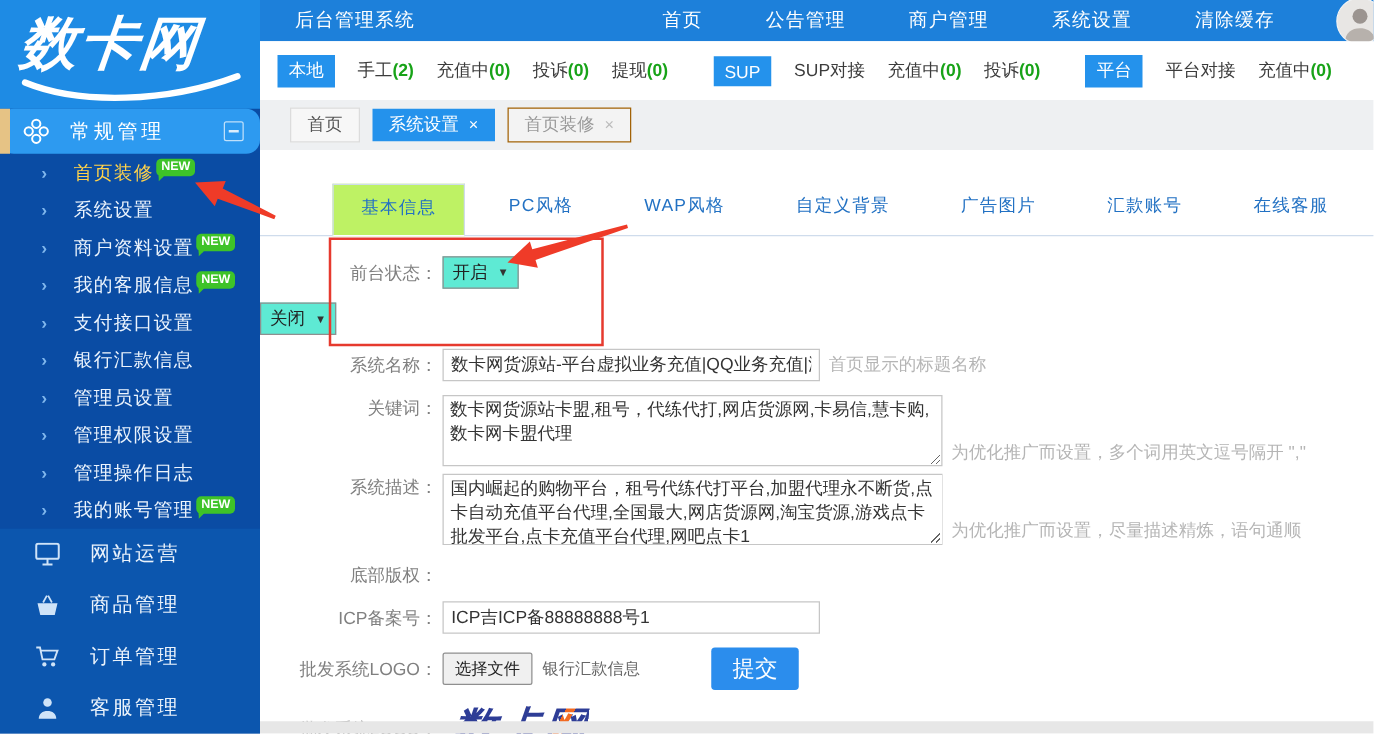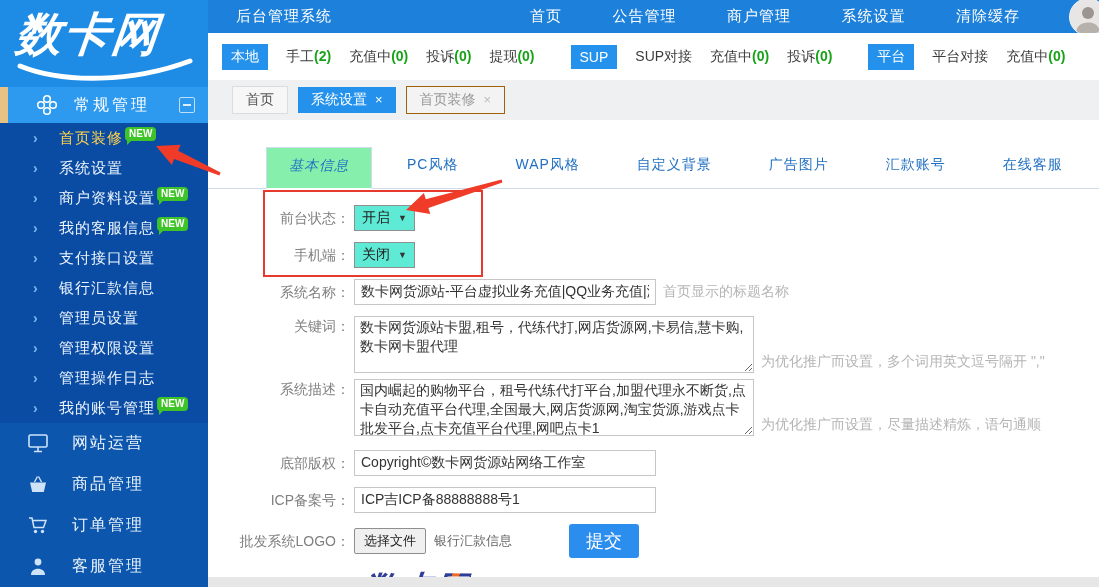--- a/index.html
+++ b/index.html
@@ -4,21 +4,21 @@
 <style>
   * { box-sizing: border-box; margin: 0; padding: 0; }
   body { font-family: "Liberation Sans", sans-serif; background: #fff; }
   .page { position: relative; width: 1099px; height: 587px; overflow: hidden; background: #fff; }
 
   
   .sidebar { position: absolute; left: 0; top: 0; width: 208px; height: 587px; background: #0a4ca4; }
   .logo-block { height: 87px; background: #1e8be4; position: relative; padding: 8px 0 0 16px; }
   .brand-text { color: #fff; font-size: 46px; font-weight: 900; font-style: italic; letter-spacing: 2px; transform: skewX(-6deg); line-height: 52px; font-family: "DejaVu Serif", serif; }
   .logo-swoosh { position: absolute; left: 14px; top: 58px; }
-  .menu-header { height: 36px; background: #2d9af0; display: flex; align-items: center; position: relative; padding-left: 36px; }
+  .menu-header { height: 36px; background: #2d9af0; display: flex; align-items: center; position: relative; padding-left: 18px; border-radius: 11px; }
   .menu-header .accent-strip { position: absolute; left: 0; top: 0; width: 8px; height: 100%; background: #e6c385; }
   .menu-header .mh-icon { display: inline-flex; margin-right: 16px; }
   .menu-header .mh-label { color: #fff; font-size: 16px; letter-spacing: 3px; }
   .collapse-box { position: absolute; right: 13px; top: 10px; width: 16px; height: 16px; border: 1px solid #bfe0fa; border-radius: 2px; }
   .collapse-box::after { content: ""; position: absolute; left: 3px; top: 6px; width: 8px; height: 2px; background: #dceefc; }
   .submenu { background: #0a4ca4; }
   .submenu-item { height: 30px; display: flex; align-items: center; padding-left: 33px; cursor: pointer; }
   .submenu-item .chev { color: #7fb6ec; font-size: 14px; width: 26px; font-weight: bold; }
   .submenu-item .lbl { color: #ecf4fd; font-size: 15px; letter-spacing: 1px; }
   .submenu-item.hl .lbl { color: #ffd24a; }
@@ -51,21 +51,21 @@
   .crumb.plain { background: #f7f7f7; border: 1px solid #dcdcdc; color: #555; }
   .crumb.active { background: #2492ec; color: #fff; }
   .crumb.ghost { background: #f3f3f3; border: 1px solid #a16207; color: #999; }
   .crumb .x { margin-left: 8px; font-size: 13px; }
   .crumb.ghost .x { color: #bbb; }
 
   
   .content { position: absolute; left: 208px; top: 120px; width: 891px; height: 467px; background: #fff; }
   .ctabs { display: flex; margin-top: 27px; padding-left: 58px; border-bottom: 1px solid #cfdcec; }
   .ctab { font-size: 14px; color: #2271c3; padding: 9px 22px; margin-right: 13px; cursor: pointer; letter-spacing: 1px; }
-  .ctab.active { background: #86efac; border: 1px solid #cfdcec; border-bottom: 1px solid #fff; margin-bottom: -1px; padding-bottom: 13px; font-style: italic; }
+  .ctab.active { background: #bef264; border: 1px solid #cfdcec; border-bottom: 1px solid #fff; margin-bottom: -1px; padding-bottom: 13px; }
 
   .form { margin-top: 16px; }
   .frow { display: flex; align-items: center; margin-bottom: 11px; }
   .frow.top { align-items: flex-start; margin-bottom: 6px; }
   .frow .flabel { width: 142px; margin-right: 4px; text-align: right; color: #808080; font-size: 14px; flex-shrink: 0; padding-top: 2px; }
   .fakeselect { display: inline-flex; align-items: center; gap: 8px; border: 1px solid #8f8f8f; padding: 3px 7px; font-size: 14px; color: #222; cursor: pointer; background: #5eead4; }
   .fakeselect .caret { font-size: 9px; color: #333; }
   .tinput { width: 302px; height: 26px; border: 1px solid #c6c6c6; font-size: 14px; color: #333; padding: 2px 6px; font-family: "Liberation Sans", sans-serif; }
   .tarea { width: 400px; height: 57px; border: 1px solid #c6c6c6; font-size: 14px; color: #333; padding: 1px 5px; line-height: 19px; font-family: "Liberation Sans", sans-serif; }
   .hint { color: #b5b5b5; font-size: 14px; margin-left: 7px; }
@@ -257,21 +257,20 @@
 
     <div class="form">
       <div class="frow">
         <span class="flabel">前台状态：</span>
         <span class="fakeselect">
             <span>开启</span>
             <span class="caret">▼</span>
           </span>
       </div>
       <div class="frow">
-        <span class="flabel">手机端：</span>
         <span class="fakeselect">
             <span>关闭</span>
             <span class="caret">▼</span>
           </span>
       </div>
       <div class="frow" style="margin-top:0">
         <span class="flabel">系统名称：</span>
         <input class="tinput" value="数卡网货源站-平台虚拟业务充值|QQ业务充值|游戏充值" style="">
         <span class="hint">首页显示的标题名称</span>
       </div>
@@ -280,21 +279,20 @@
         <textarea class="tarea" style="">数卡网货源站卡盟,租号，代练代打,网店货源网,卡易信,慧卡购,数卡网卡盟代理</textarea>
         <span class="hint">为优化推广而设置，多个词用英文逗号隔开 ","</span>
       </div>
       <div class="frow top">
         <span class="flabel">系统描述：</span>
         <textarea class="tarea" style="">国内崛起的购物平台，租号代练代打平台,加盟代理永不断货,点卡自动充值平台代理,全国最大,网店货源网,淘宝货源,游戏点卡批发平台,点卡充值平台代理,网吧点卡1</textarea>
         <span class="hint">为优化推广而设置，尽量描述精炼，语句通顺</span>
       </div>
       <div class="frow" style="margin-top:14px">
         <span class="flabel">底部版权：</span>
-        <input class="tinput" value="Copyright©数卡网货源站网络工作室" style="">
       </div>
       <div class="frow">
         <span class="flabel">ICP备案号：</span>
         <input class="tinput" value="ICP吉ICP备88888888号1" style="">
       </div>
       <div class="frow">
         <span class="flabel">批发系统LOGO：</span>
         <button class="file-btn">选择文件</button>
         <span class="file-status">银行汇款信息</span>
         <button class="submit-btn">提交</button>

